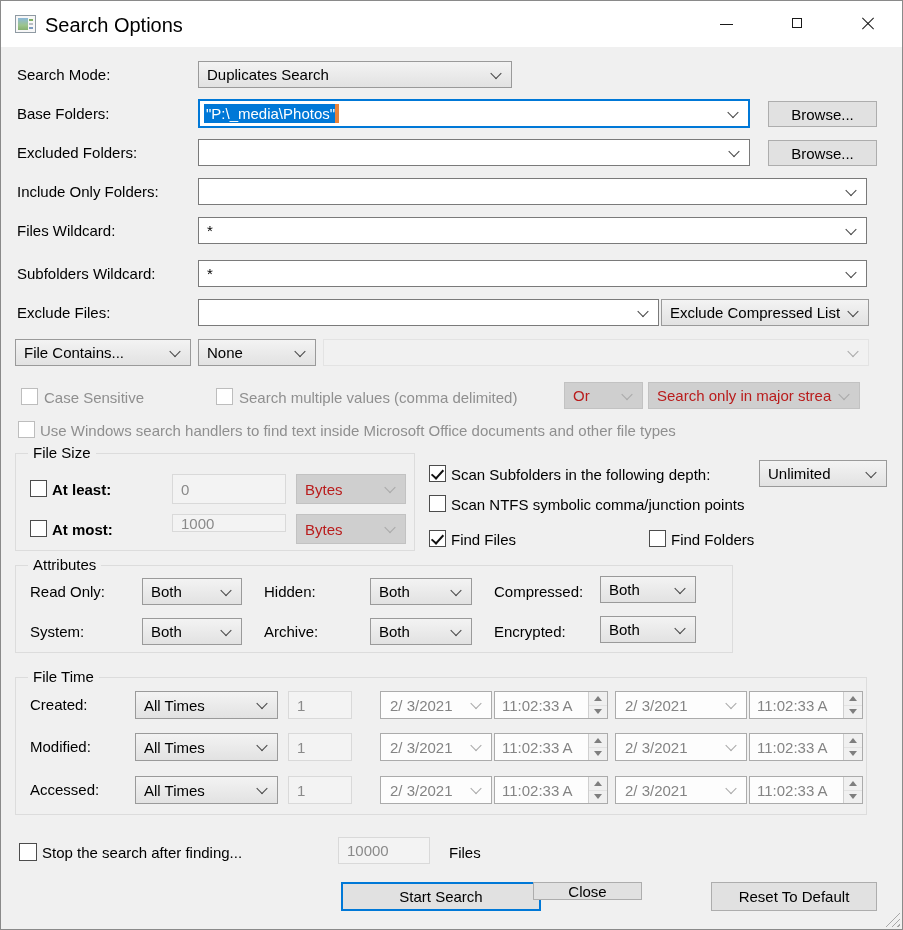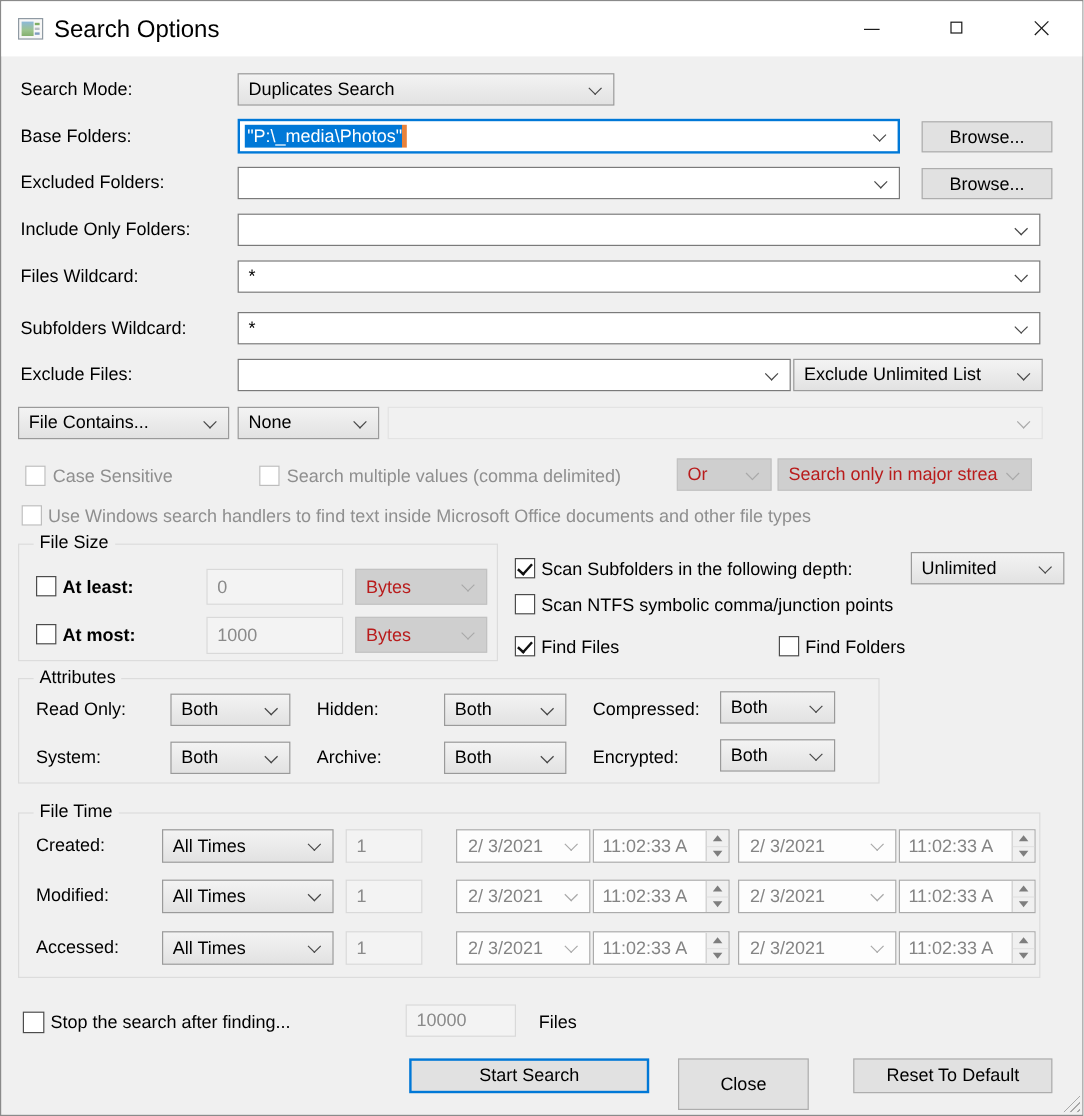--- a/index.html
+++ b/index.html
@@ -136,21 +136,21 @@
     <span>*</span>
     <span class="chev"></span>
   </div>
 
   <div class="lbl" style="left:16px;top:303px;">Exclude Files:</div>
   <div class="combo white" style="left:197px;top:298px;width:461px;height:27px;">
     <span></span>
     <span class="chev"></span>
   </div>
   <div class="combo" style="left:660px;top:298px;width:208px;height:27px;">
-    <span>Exclude Unlimited List</span>
+    <span>Exclude Compressed List</span>
     <span class="chev"></span>
   </div>
 
   <div class="combo" style="left:14px;top:338px;width:176px;height:27px;">
     <span>File Contains...</span>
     <span class="chev"></span>
   </div>
   <div class="combo" style="left:197px;top:338px;width:118px;height:27px;text-align:center;">
     <span>None</span>
     <span class="chev"></span>
@@ -179,21 +179,21 @@
     <span class="glabel">File Size</span>
     <div class="chk" style="left:14px;top:26px;"></div>
     <div class="lbl b" style="left:36px;top:27px;">At least:</div>
     <div class="tinput" style="left:156px;top:20px;width:114px;height:30px;">0</div>
     <div class="combo dis" style="left:280px;top:20px;width:110px;height:30px;">
       <span>Bytes</span>
       <span class="chev"></span>
     </div>
     <div class="chk" style="left:14px;top:66px;"></div>
     <div class="lbl b" style="left:36px;top:67px;">At most:</div>
-    <div class="tinput" style="left:156px;top:60px;width:114px;height:31px;">1000</div>
+    <div class="tinput" style="left:156px;top:60px;width:114px;height:18px;">1000</div>
     <div class="combo dis" style="left:280px;top:60px;width:110px;height:30px;">
       <span>Bytes</span>
       <span class="chev"></span>
     </div>
   </div>
 
   <div class="chk on" style="left:428px;top:464px;"></div>
   <div class="lbl" style="left:450px;top:465px;">Scan Subfolders in the following depth:</div>
   <div class="combo" style="left:758px;top:459px;width:128px;height:27px;">
     <span>Unlimited</span>
@@ -354,17 +354,17 @@
         </span>
     </div>
   </div>
 
   <div class="chk" style="left:18px;top:842px;width:18px;height:18px;"></div>
   <div class="lbl" style="left:41px;top:843px;">Stop the search after finding...</div>
   <div class="tinput" style="left:337px;top:836px;width:92px;height:27px;">10000</div>
   <div class="lbl" style="left:448px;top:843px;">Files</div>
 
   <button class="btn def" style="left:340px;top:881px;width:200px;height:29px;">Start Search</button>
-  <button class="btn" style="left:564px;top:881px;width:109px;height:43px;">Close</button>
+  <button class="btn" style="left:532px;top:881px;width:109px;height:18px;">Close</button>
   <button class="btn" style="left:710px;top:881px;width:166px;height:29px;">Reset To Default</button>
 
   <div class="grip"></div>
 </div>
 
 </body></html>

